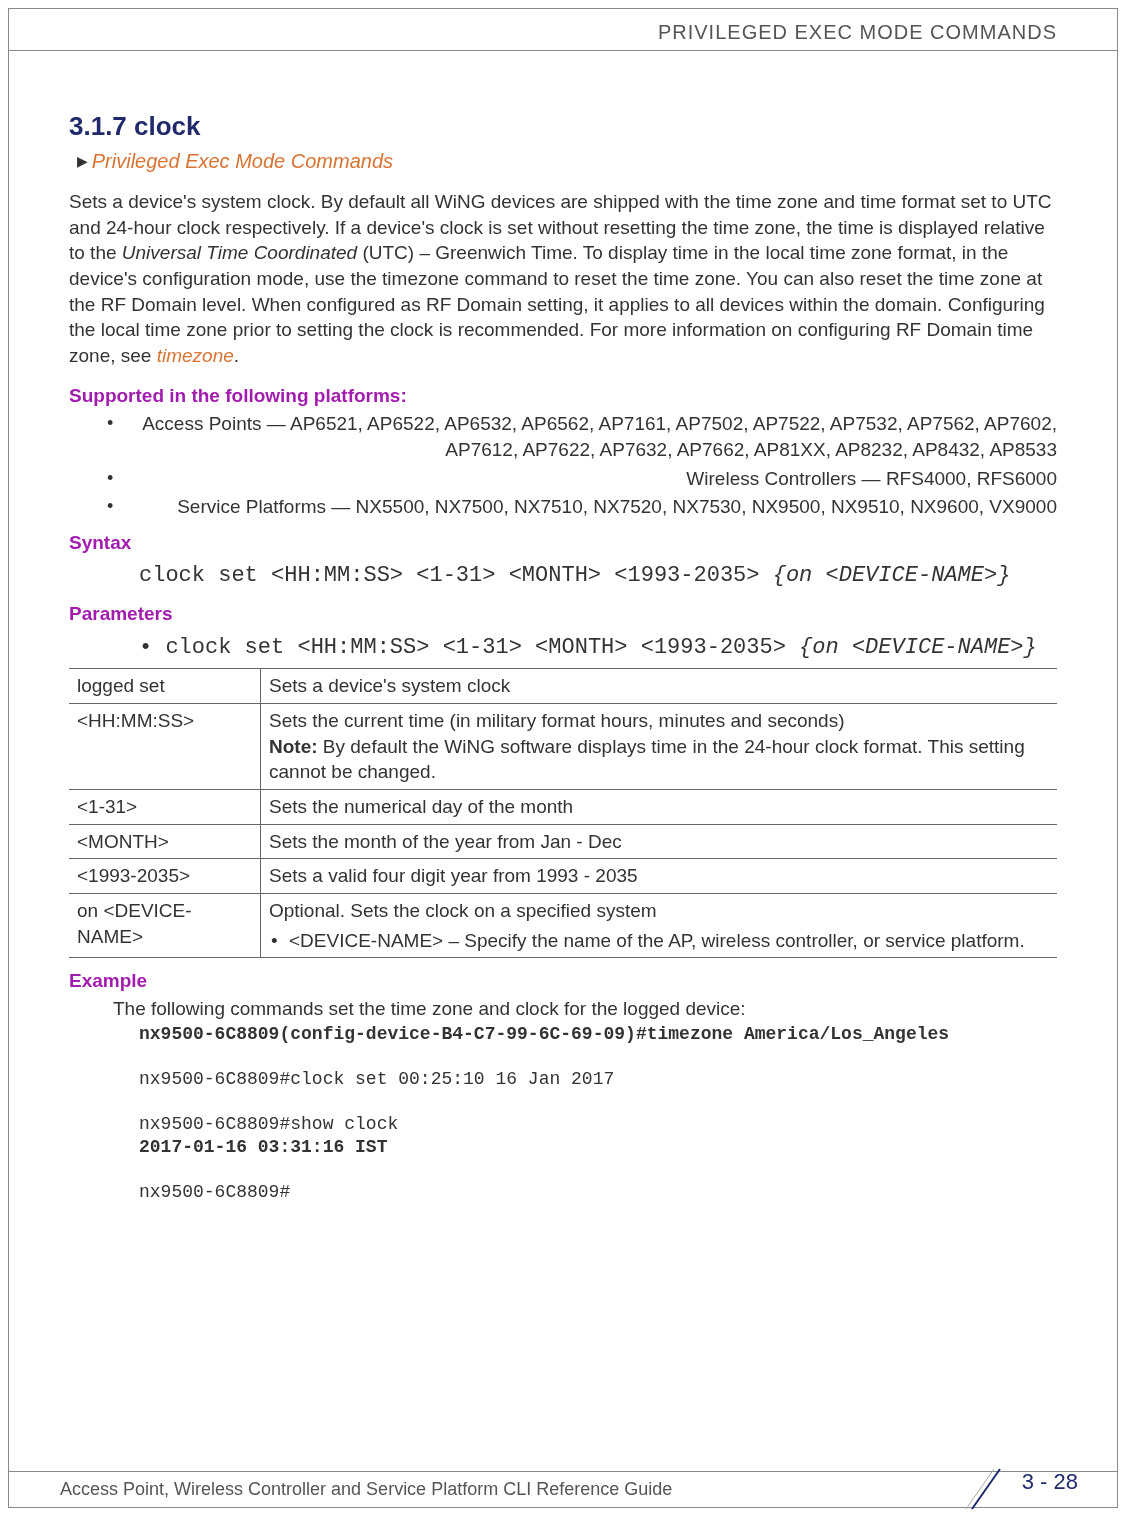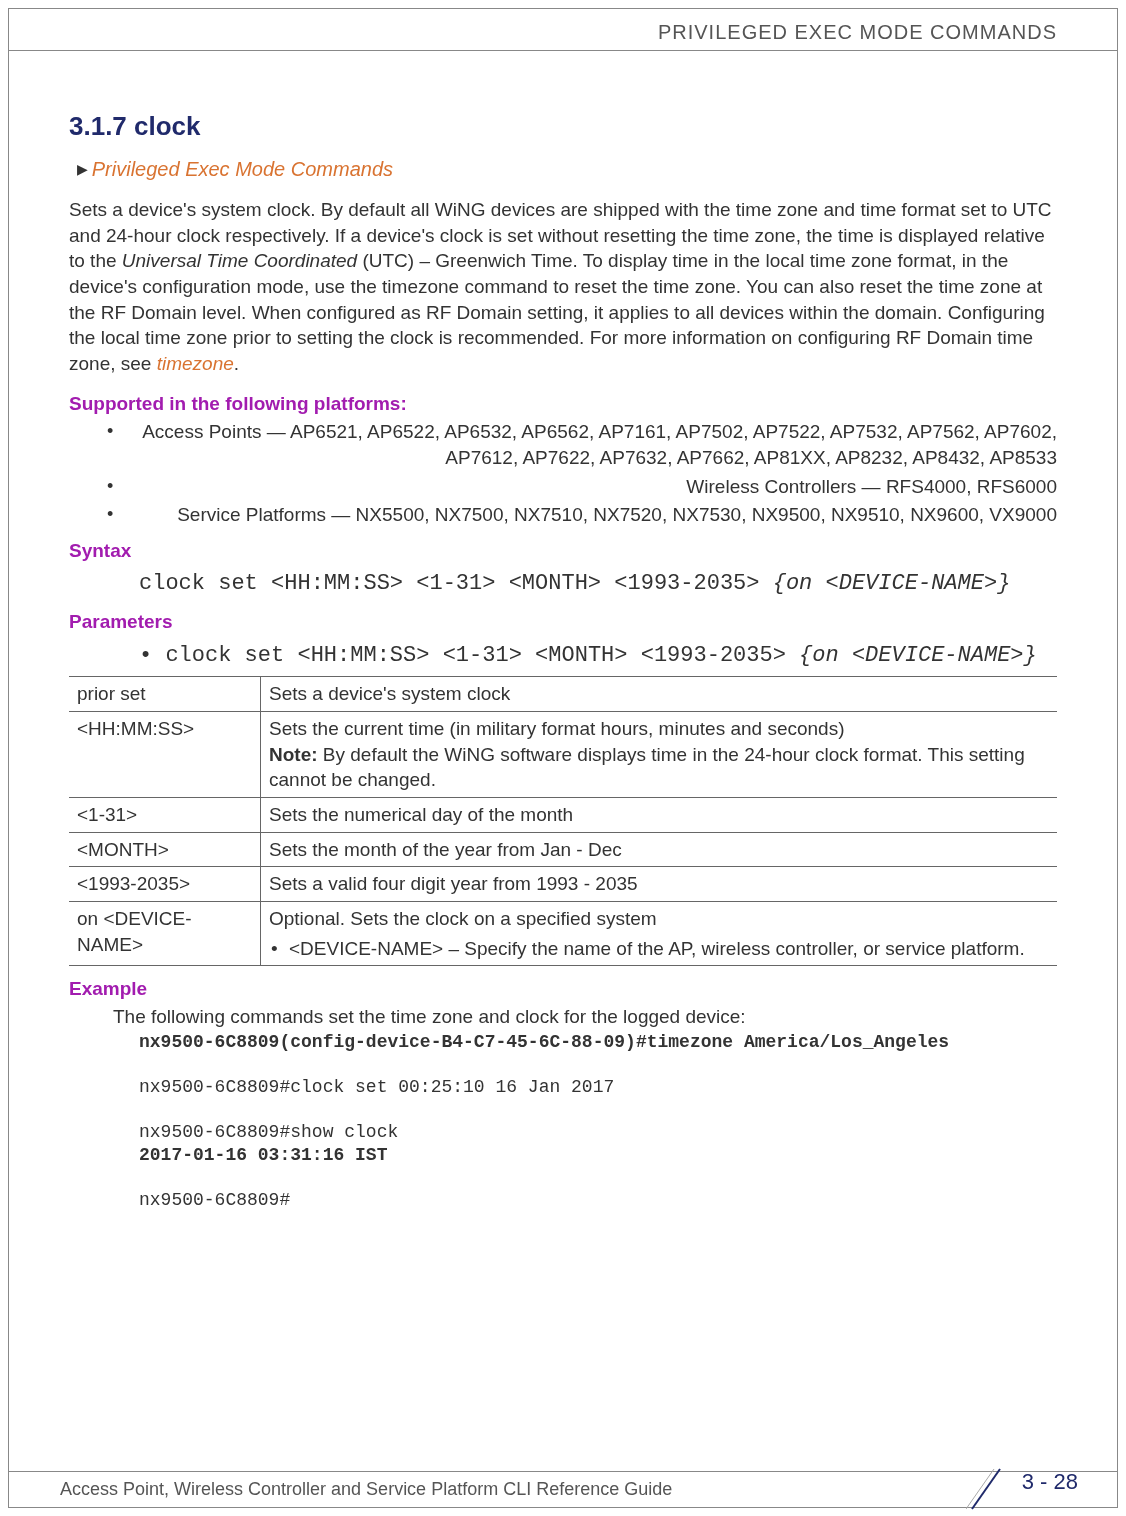--- a/index.html
+++ b/index.html
@@ -35,21 +35,21 @@
       font-weight: 400;
     }
     .content {
       padding: 30px 60px 0 60px;
     }
     .section-heading {
       font-family: Arial, sans-serif;
       font-size: 26px;
       font-weight: 700;
       color: #202a6b;
-      margin: 28px 0 12px 0;
+      margin: 28px 0 4px 0;
     }
     .breadcrumb-row {
       display: flex;
       align-items: center;
       gap: 4px;
       margin: 2px 0 14px 8px;
     }
     .breadcrumb-arrow {
       font-size: 14px;
       color: #333;
@@ -202,21 +202,21 @@
     </div>
 
     <div class="subhead">Parameters</div>
     <div class="params-line">
       <span class="mono params-bullet">clock set &lt;HH:MM:SS&gt; &lt;1-31&gt; &lt;MONTH&gt; &lt;1993-2035&gt; </span><span class="mono mono-italic">{on &lt;DEVICE-NAME&gt;}</span>
     </div>
 
     <table class="params-table">
       <tbody>
           <tr>
-        <td>prior set</td>
+        <td>logged set</td>
         <td>Sets a device's system clock</td>
       </tr>
       <tr>
         <td>&lt;HH:MM:SS&gt;</td>
         <td>
           <div>Sets the current time (in military format hours, minutes and seconds)</div>
           <div>
             <span class="note-bold">Note:</span><span> By default the WiNG software displays time in the 24-hour clock format. This setting cannot be changed.</span>
           </div>
         </td>
@@ -238,21 +238,21 @@
         <td>
           <div>Optional. Sets the clock on a specified system</div>
           <div class="inner-bullet">&lt;DEVICE-NAME&gt; – Specify the name of the AP, wireless controller, or service platform.</div>
         </td>
       </tr>
     </tbody>
       </table>
 
     <div class="subhead">Example</div>
     <div class="example-intro">The following commands set the time zone and clock for the logged device:</div>
-    <div class="example-block"><span class="bold">nx9500-6C8809(config-device-B4-C7-45-6C-88-09)#timezone America/Los_Angeles</span>
+    <div class="example-block"><span class="bold">nx9500-6C8809(config-device-B4-C7-99-6C-69-09)#timezone America/Los_Angeles</span>
 
 <span>nx9500-6C8809#clock set 00:25:10 16 Jan 2017</span>
 
 <span>nx9500-6C8809#show clock</span>
 <span class="bold">2017-01-16 03:31:16 IST</span>
 
 <span>nx9500-6C8809#</span></div>
 
   </div>
 </div>

